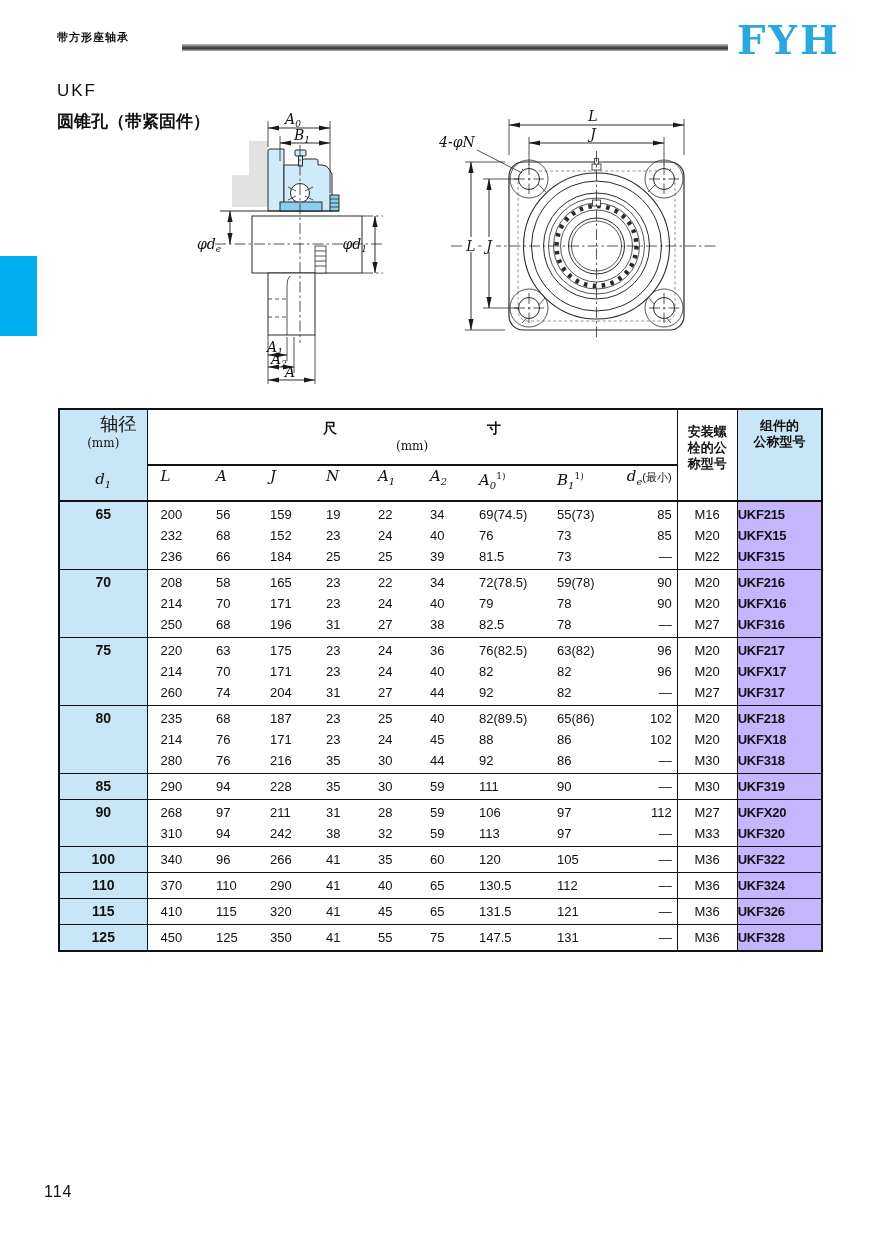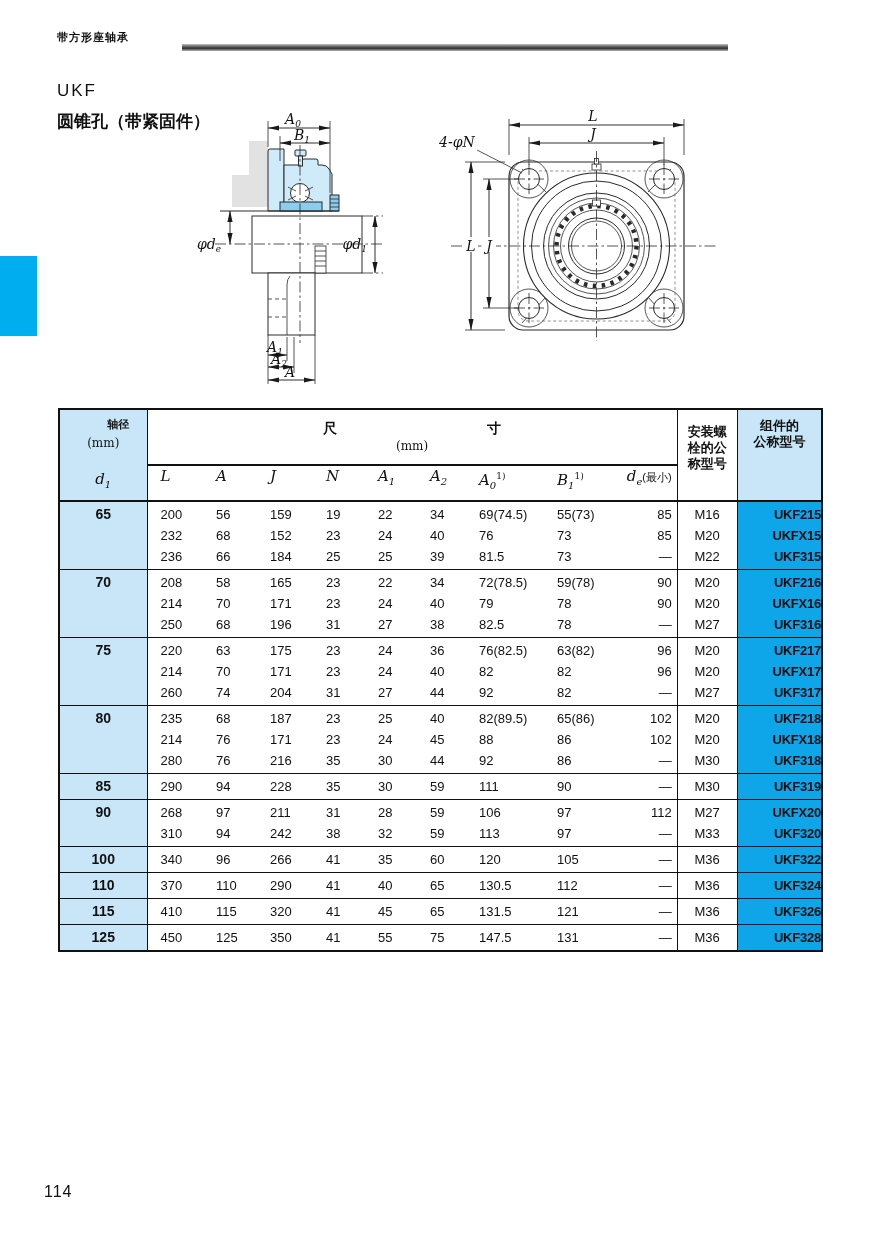--- a/index.html
+++ b/index.html
@@ -29,21 +29,21 @@
   .dsh{stroke:#2a2a2a;stroke-width:0.8;fill:none;stroke-dasharray:4 3;}
   .dimtext{font-family:"DejaVu Serif",serif;font-style:italic;font-size:14px;fill:#111;}
   .dimtext .ss{font-size:9px;}
   
   table.spec{position:absolute;left:58px;top:408px;width:763px;table-layout:fixed;
              border-collapse:collapse;border:2.2px solid #111;font-size:13px;}
   .spec th,.spec td{padding:0;line-height:21px;font-weight:normal;}
   .spec thead th{border-bottom:2.2px solid #111;vertical-align:top;}
   .h-d1{background:#c8e6f7;border-right:1.6px solid #111;}
   .h-d1 .wrap{display:flex;flex-direction:column;justify-content:space-between;height:82px;padding:6px 0 2px;}
-  .h-d1 .t1{font-size:11px;font-weight:700;line-height:17px;padding-left:30px;}
+  .h-d1 .t1{font-size:18px;font-weight:400;line-height:17px;padding-left:30px;}
   .serif{font-family:"DejaVu Serif",serif;}
   .small{font-size:12px;}
   .h-dims .dimtitle{display:flex;justify-content:center;gap:150px;font-size:14px;font-weight:600;padding-top:10px;line-height:16px;}
   .h-dims .unit{text-align:center;font-size:12px;}
   .h-bolt{border-left:1.6px solid #111;border-right:1.2px solid #111;}
   .h-bolt div,.h-unit div{font-size:13px;font-weight:600;line-height:16px;text-align:center;}
   .h-bolt .wrap,.h-unit .wrap{padding-top:14px;}
   .h-unit{background:#c8e6f7;}
   .h-unit .wrap{padding-top:8px;}
   .h-sym{font-family:"DejaVu Serif",serif;font-style:italic;font-size:15px;padding-bottom:3px;vertical-align:bottom;}
@@ -52,32 +52,33 @@
   .h-sym .suffix{font-style:normal;font-size:11px;font-family:"Liberation Sans",sans-serif;}
   .spec td{vertical-align:top;}
   td.c-d1{background:#c8e6f7;border-right:1.6px solid #111;text-align:center;
           font-weight:bold;font-size:14px;vertical-align:top;}
   th.col-0,td.col-0,th.col-1,td.col-1,th.col-2,td.col-2,th.col-3,td.col-3,
   th.col-4,td.col-4,th.col-5,td.col-5{text-align:left;padding-left:13px;}
   th.col-6,td.col-6,th.col-7,td.col-7{text-align:left;padding-left:8px;}
   th.col-8,td.col-8{text-align:right;padding-right:5px;}
   td.col-8{border-right:1.6px solid #111;}
   td.col-9{text-align:center;border-right:1.2px solid #111;}
-  td.col-10{text-align:right;background:#0ea5e9;font-weight:bold;letter-spacing:-0.2px;}
+  td.col-10{text-align:left;background:#c4b5fd;font-weight:bold;letter-spacing:-0.2px;}
   tbody.grp{border-top:1.3px solid #111;}
   tbody.grp tr:first-child td{padding-top:2px;}
   tbody.grp tr:last-child td{padding-bottom:2px;}
 </style>
 </head>
 <body>
 
 <div class="page">
 
   <span class="cat">带方形座轴承</span>
   <div class="rule"></div>
+  <span class="logo">FYH</span>
 
   <div class="intro">
     <div class="series">UKF</div>
     <div class="bore">圆锥孔（带紧固件）</div>
   </div>
 
   <div class="sidetab"></div>
 
   <svg class="drw" style="left:145px;top:103px" width="300" height="292" viewBox="0 0 300 292">
     <defs>

